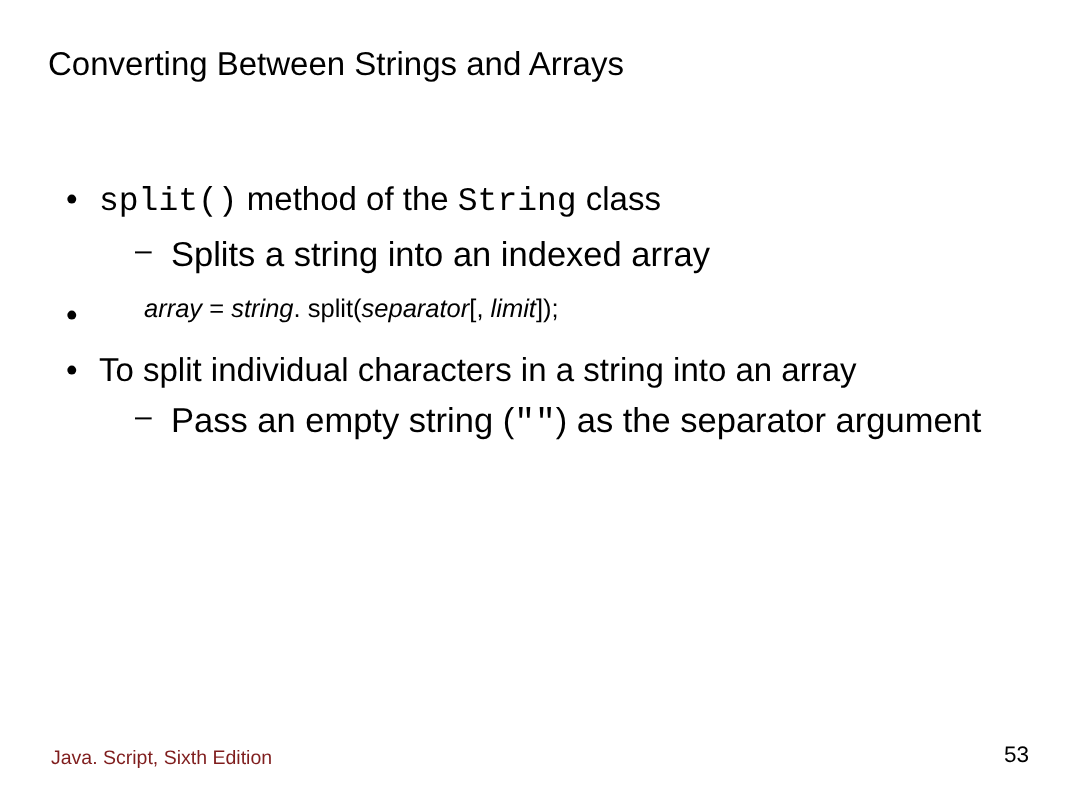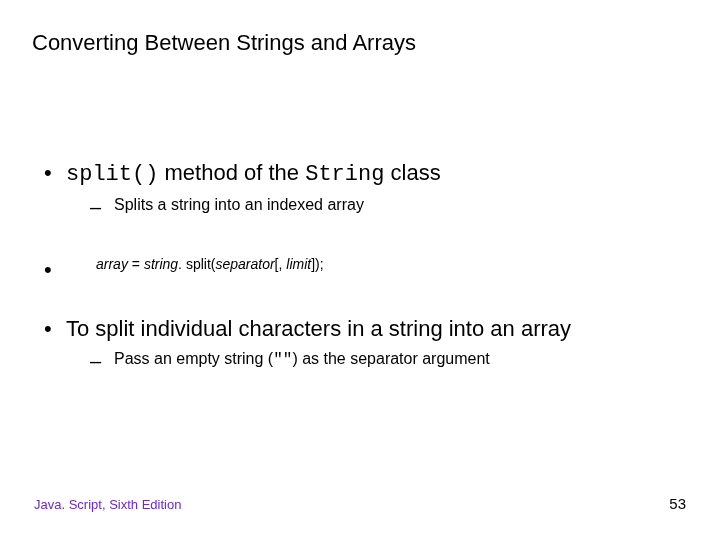--- a/index.html
+++ b/index.html
@@ -38,66 +38,65 @@
   }
   ul.level1 {
     list-style: none;
     margin: 0;
     padding: 0;
   }
   ul.level1 > li {
     position: relative;
     padding-left: 28px;
     margin-bottom: 6px;
-    margin-top: 40px;
   }
   ul.level1 > li::before {
     content: "•";
     position: absolute;
     left: 6px;
     top: 0;
     font-size: 22px;
   }
   ul.level2 {
     list-style: none;
     margin: 4px 0 10px 0;
     padding: 0;
   }
   ul.level2 > li {
     position: relative;
     padding-left: 48px;
-    font-size: 16px;
+    font-size: 23px;
     margin-bottom: 6px;
     line-height: 1.35;
   }
   ul.level2 > li::before {
     content: "–";
     position: absolute;
     left: 24px;
     top: 0;
     font-size: 20px;
   }
   .mono {
     font-family: "Courier New", Courier, monospace;
   }
   .syntax-line {
-    font-size: 14px;
+    font-size: 17px;
     padding-left: 30px;
     margin: 4px 0 14px 0;
     font-style: italic;
   }
   .syntax-line .upright {
     font-style: normal;
   }
   .footer-left {
     position: absolute;
     left: 34px;
     bottom: 28px;
     font-size: 13px;
-    color: #6d28d9;
+    color: #7f1d1d;
   }
   .footer-right {
     position: absolute;
     right: 34px;
     bottom: 28px;
     font-size: 15px;
     color: #000;
   }
   .compound > span { white-space: nowrap; }
 </style>

